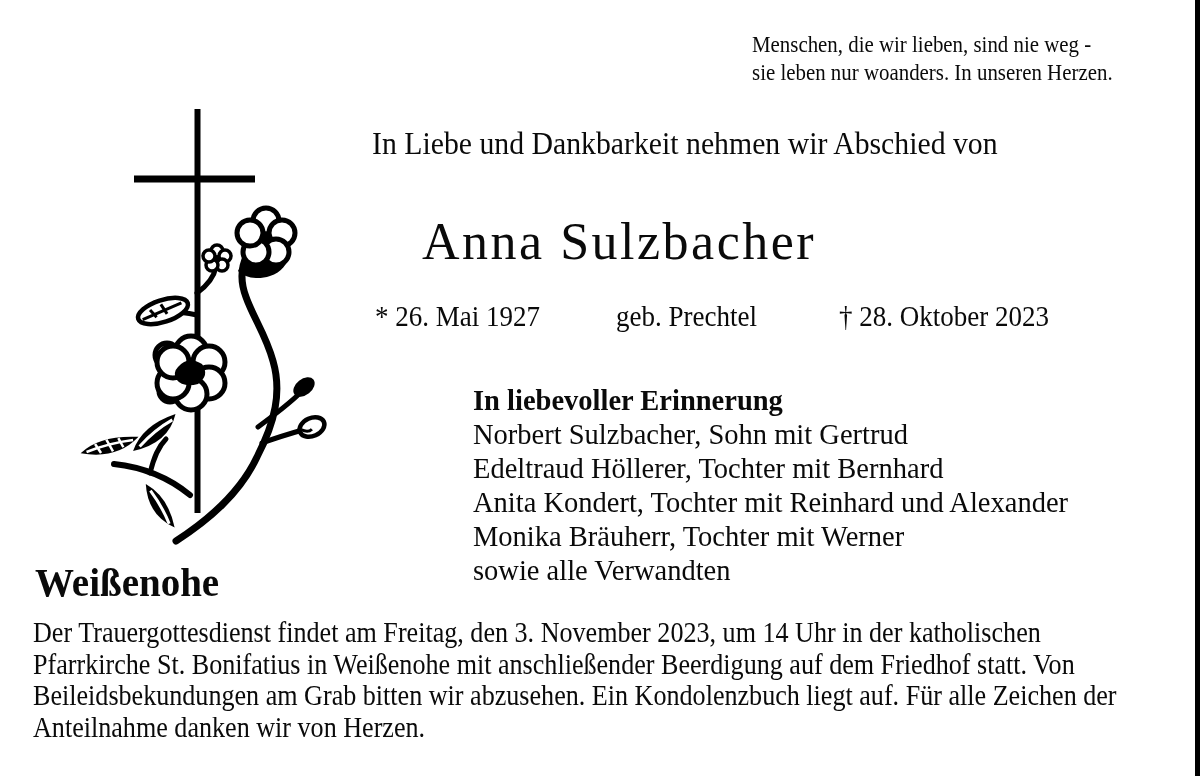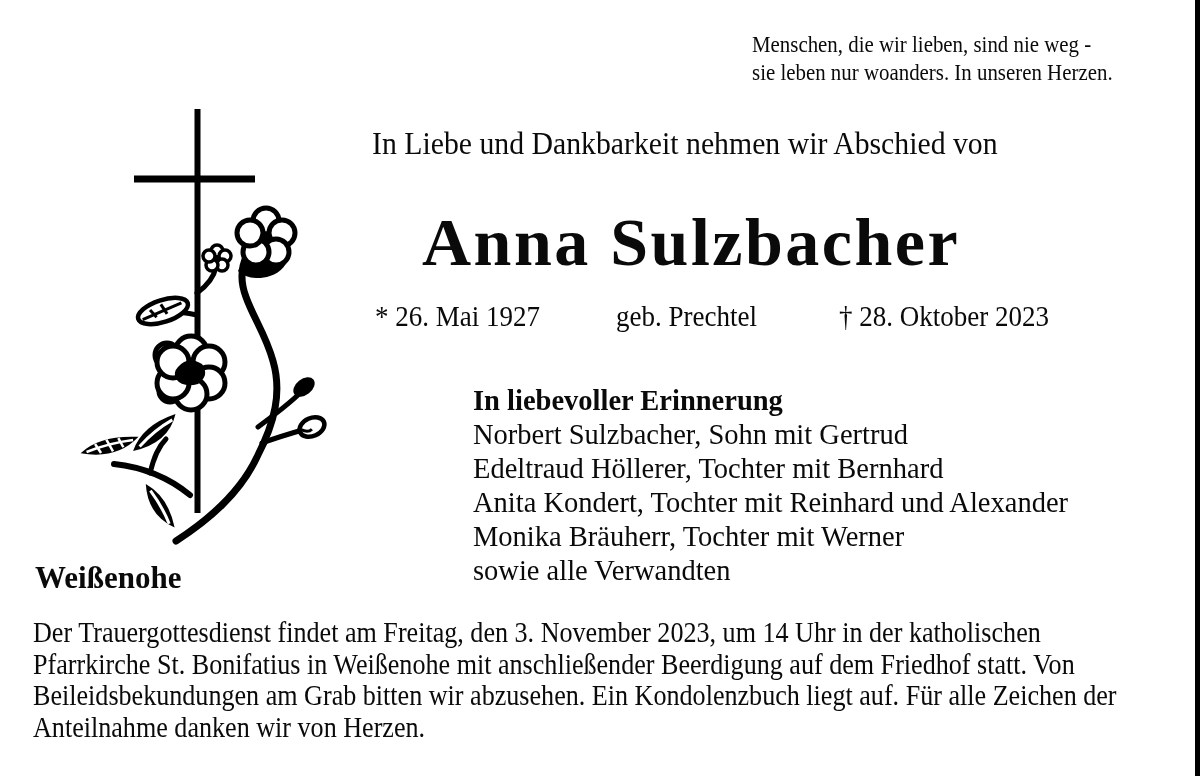--- a/index.html
+++ b/index.html
@@ -25,39 +25,39 @@
     font-size: 24px; line-height: 28px;
     white-space: pre-line;
   }
   .intro {
     left: 372px; top: 126px;
     font-size: 32px; line-height: 34px;
     white-space: nowrap;
   }
   .deceased-name {
     left: 422px; top: 200px;
-    font-size: 68px; line-height: 84px;
-    font-weight: bold; letter-spacing: 2.5px;
+    font-size: 52px; line-height: 84px;
+    font-weight: normal; letter-spacing: 2.5px;
     white-space: nowrap;
   }
   .date { top: 300px; font-size: 30px; line-height: 32px; white-space: nowrap; }
   .date-birth  { left: 375px; }
   .date-maiden { left: 616px; }
   .date-death  { left: 839px; }
 
   .memorial {
     left: 473px; top: 383px;
     font-size: 30px; line-height: 34px;
   }
   .memorial .head { font-weight: bold; }
   .memorial div { white-space: nowrap; }
 
   .place {
     left: 35px; top: 560px;
-    font-size: 31px; font-weight: bold;
+    font-size: 39px; font-weight: bold;
     white-space: nowrap;
     text-align: right;
   }
   .notice {
     left: 33px; top: 616px;
     width: 1340px;
     font-size: 30px; line-height: 31.5px;
     white-space: pre-line;
   }
   .edge-strip {

